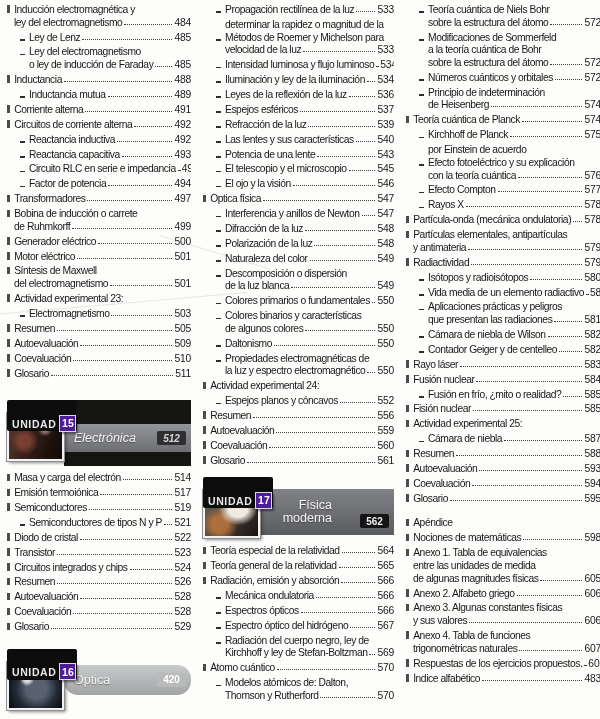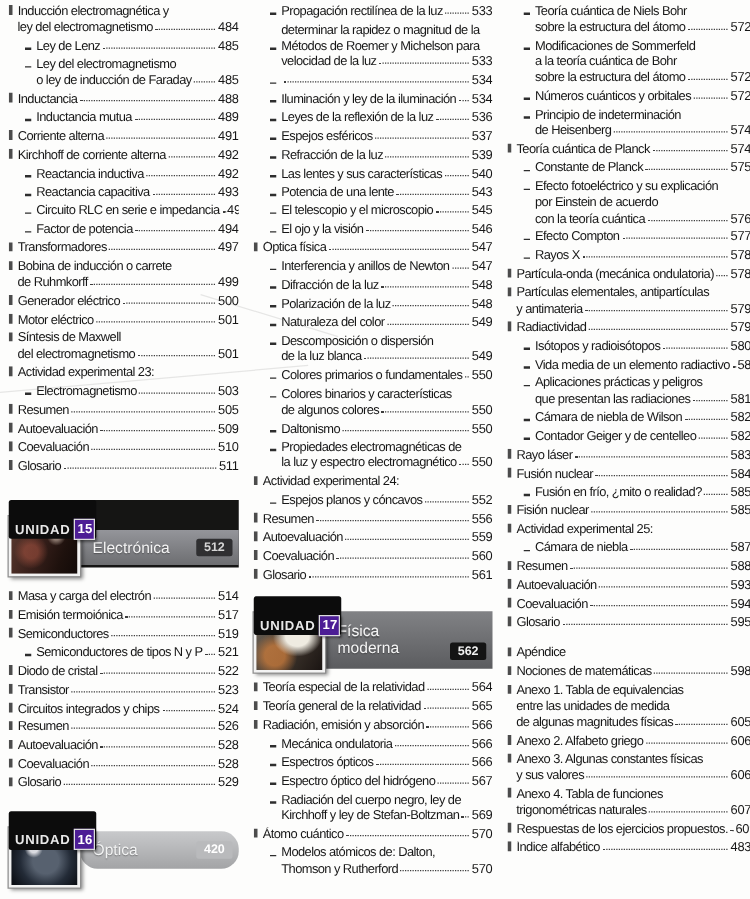--- a/index.html
+++ b/index.html
@@ -52,23 +52,23 @@
     width:15px;height:15px;margin-left:3px;margin-top:-1px;
     background:#4c1d95;color:#fff;font-weight:bold;font-size:10.5px;
     border:1px solid #dcdcdc;box-shadow:1.5px 1.5px 2px rgba(0,0,0,0.45);
   }
   .unit-thumb{
     position:absolute;left:0;top:13px;z-index:2;width:53px;height:44px;
     border:2px solid #f3f3f3;outline:1px solid #8e8e8e;
     box-shadow:2px 2px 3px rgba(0,0,0,0.45);
   }
   .right-block{position:absolute;left:57px;right:0;}
-  .u15 .right-block{top:0;height:54px;background:#151514;}
+  .u15 .right-block{top:0;height:66px;background:#151514;font-style:italic;}
   .u16 .right-block{top:16px;height:30px;}
-  .u17 .right-block{top:12px;height:46px;}
+  .u17 .right-block{top:12px;height:46px;text-align:right;}
   .unit-band{position:absolute;left:0;right:0;display:flex;align-items:center;}
   .u15 .unit-band{top:24px;height:28px;}
   .u16 .unit-band{top:0;height:30px;border-radius:14px;}
   .u17 .unit-band{top:0;height:46px;}
   .unit-title{
     flex:1;padding-left:10px;font-size:12.5px;
     text-shadow:0 1px 1px rgba(0,0,0,0.35);white-space:nowrap;
   }
   .u17 .unit-title{white-space:normal;line-height:13.5px;padding-right:28px;}
   .unit-page-badge{
@@ -152,21 +152,21 @@
           <div class="toc-line">
             <span class="marker"></span>
             <span class="label">Corriente alterna</span>
             <span class="leader"></span>
             <span class="pagenum">491</span>
           </div>
         </div>
         <div class="toc-item lvl1">
           <div class="toc-line">
             <span class="marker"></span>
-            <span class="label">Kirchhoff de corriente alterna</span>
+            <span class="label">Circuitos de corriente alterna</span>
             <span class="leader"></span>
             <span class="pagenum">492</span>
           </div>
         </div>
         <div class="toc-item lvl2">
           <div class="toc-line">
             <span class="marker"></span>
             <span class="label">Reactancia inductiva</span>
             <span class="leader"></span>
             <span class="pagenum">492</span>
@@ -435,20 +435,21 @@
           </div>
           <div class="toc-line cont">
             <span class="label">velocidad de la luz</span>
             <span class="leader"></span>
             <span class="pagenum">533</span>
           </div>
         </div>
         <div class="toc-item lvl2">
           <div class="toc-line">
             <span class="marker"></span>
+            <span class="label">Intensidad luminosa y flujo luminoso</span>
             <span class="leader"></span>
             <span class="pagenum">534</span>
           </div>
         </div>
         <div class="toc-item lvl2">
           <div class="toc-line">
             <span class="marker"></span>
             <span class="label">Iluminación y ley de la iluminación</span>
             <span class="leader"></span>
             <span class="pagenum">534</span>
@@ -790,32 +791,32 @@
           <div class="toc-line">
             <span class="marker"></span>
             <span class="label">Teoría cuántica de Planck</span>
             <span class="leader"></span>
             <span class="pagenum">574</span>
           </div>
         </div>
         <div class="toc-item lvl2">
           <div class="toc-line">
             <span class="marker"></span>
-            <span class="label">Constante de Planck</span>
+            <span class="label">Kirchhoff de Planck</span>
             <span class="leader"></span>
             <span class="pagenum">575</span>
           </div>
         </div>
         <div class="toc-item lvl2">
+          <div class="toc-line cont">
+            <span class="label">por Einstein de acuerdo</span>
+          </div>
           <div class="toc-line">
             <span class="marker"></span>
             <span class="label">Efecto fotoeléctrico y su explicación</span>
-          </div>
-          <div class="toc-line cont">
-            <span class="label">por Einstein de acuerdo</span>
           </div>
           <div class="toc-line cont">
             <span class="label">con la teoría cuántica</span>
             <span class="leader"></span>
             <span class="pagenum">576</span>
           </div>
         </div>
         <div class="toc-item lvl2">
           <div class="toc-line">
             <span class="marker"></span>

